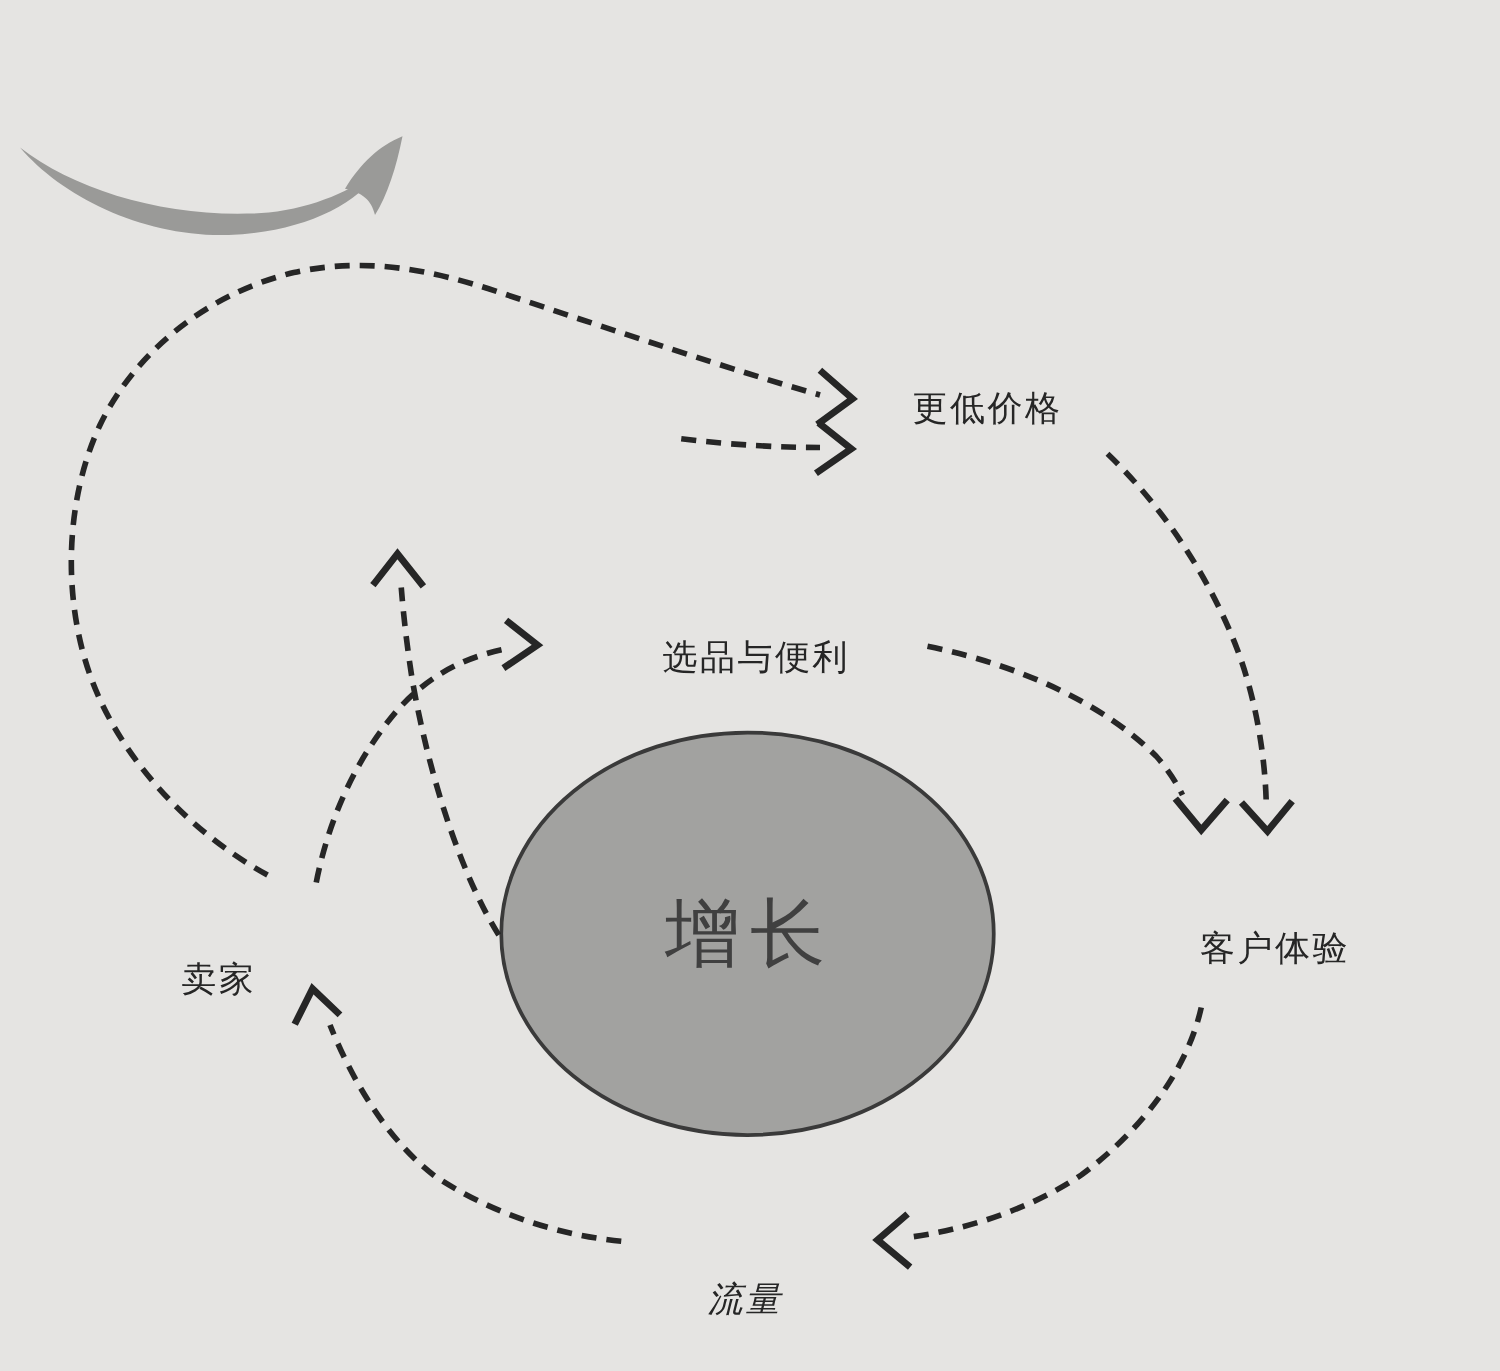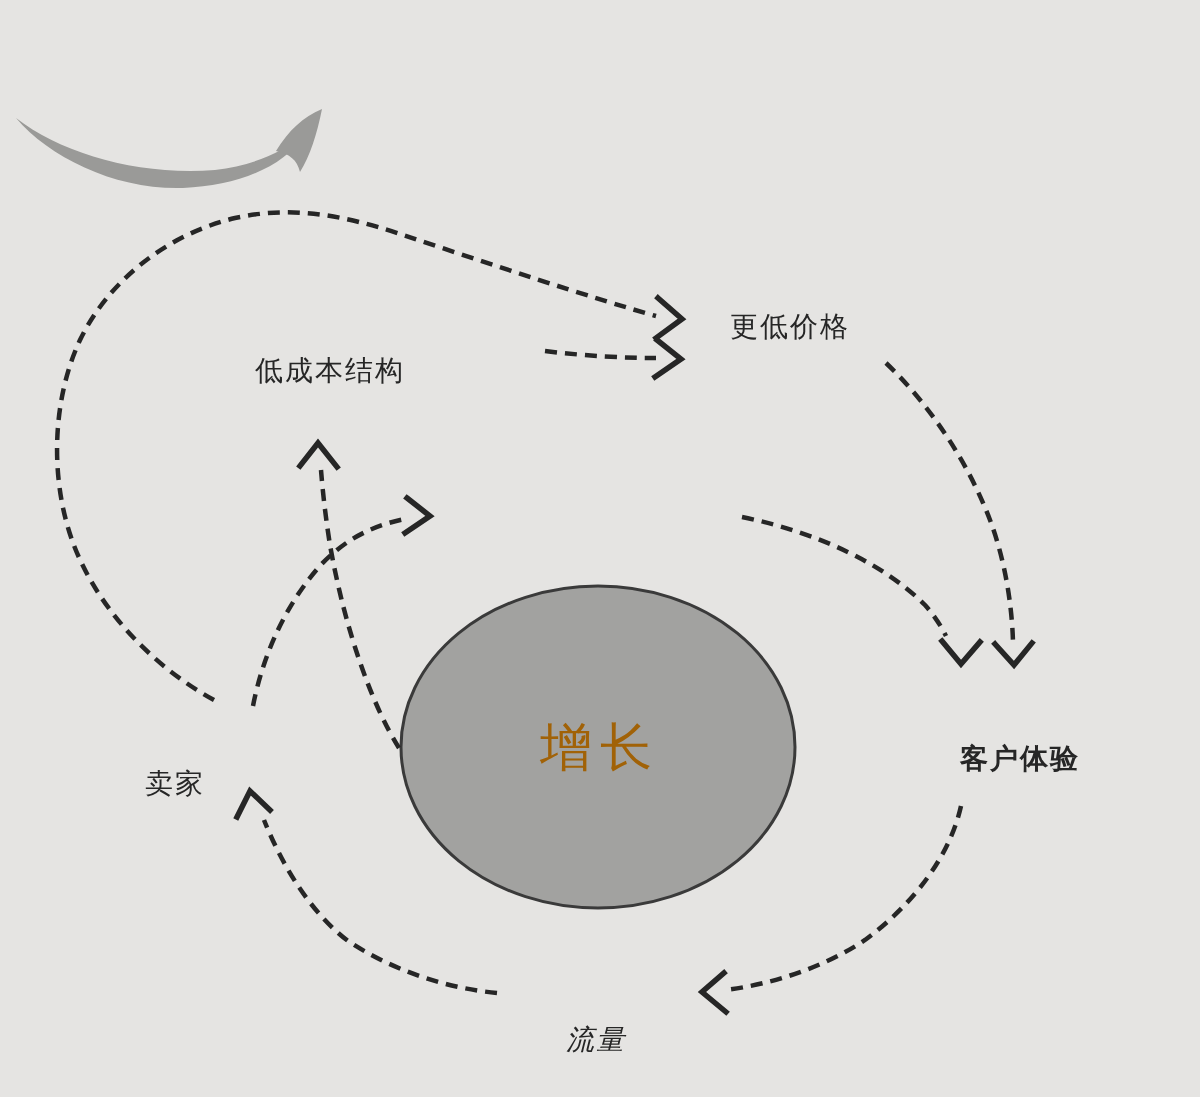--- a/index.html
+++ b/index.html
@@ -34,22 +34,22 @@
     transform: translate(-50%, -50%);
     color: #262626;
     font-size: 28px;
     letter-spacing: 2px;
     white-space: nowrap;
     user-select: none;
   }
   .center-label {
     position: absolute;
     transform: translate(-50%, -50%);
-    color: #a16207;
-    font-size: 52px;
+    color: #404040;
+    font-size: 60px;
     letter-spacing: 8px;
     white-space: nowrap;
     user-select: none;
     font-family: Liberation Mono, monospace;
   }
 </style>
 </head>
 <body>
 
 <div id="stage">
@@ -95,24 +95,24 @@
 
     <path class="arrow" d="M 961 806 C 950 855 915 903 865 940 C 823 968 772 984 726 990"></path>
     <path class="arrowhead" d="M 724 973 L 702 992 L 726 1012"></path>
 
     <path class="arrow" d="M 497 993 C 445 988 392 970 348 941 C 310 912 282 865 264 820"></path>
     <path class="arrowhead" d="M 237 817 L 250 791 L 270 810"></path>
   </svg>
 
   <div class="center-label" style="left:600px; top:748px;">增长</div>
 
-  <div class="node-label" style="left:330px; top:371px;">低成本结构</div>
 
   <div class="node-label" style="left:790px; top:327px;">更低价格</div>
 
+  <div class="node-label" style="left:605px; top:526px;">选品与便利</div>
 
-  <div class="node-label" style="left:1020px; top:759px;font-weight:bold;">客户体验</div>
+  <div class="node-label" style="left:1020px; top:759px;">客户体验</div>
 
   <div class="node-label" style="left:175px; top:784px;font-family:Liberation Mono, monospace;">卖家</div>
 
   <div class="node-label" style="left:596px; top:1040px;font-style:italic;">流量</div>
 
 </div>
 
 </body></html>

